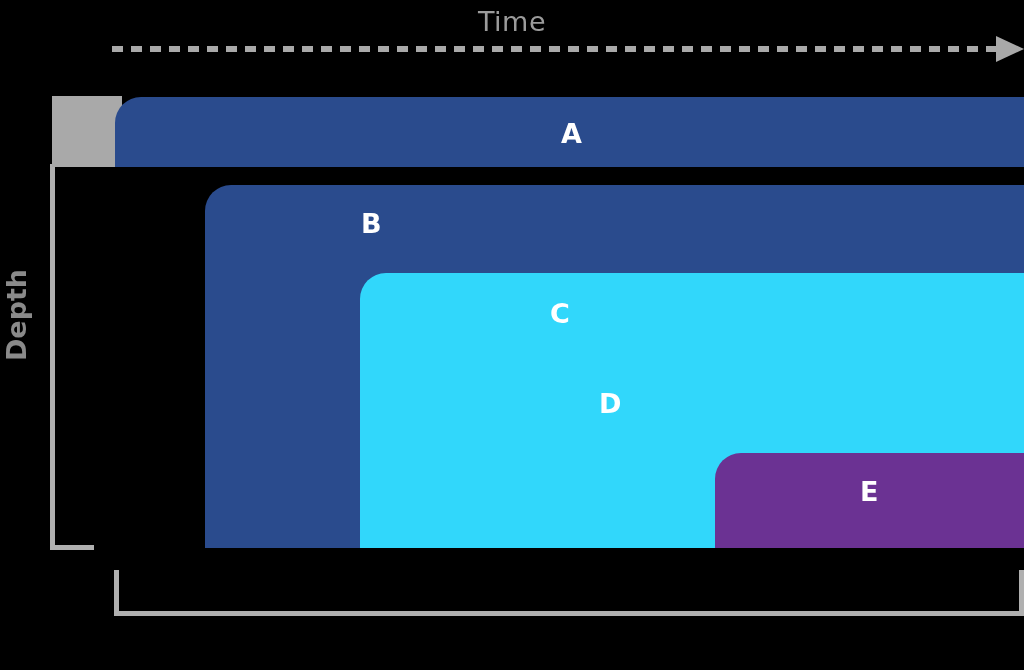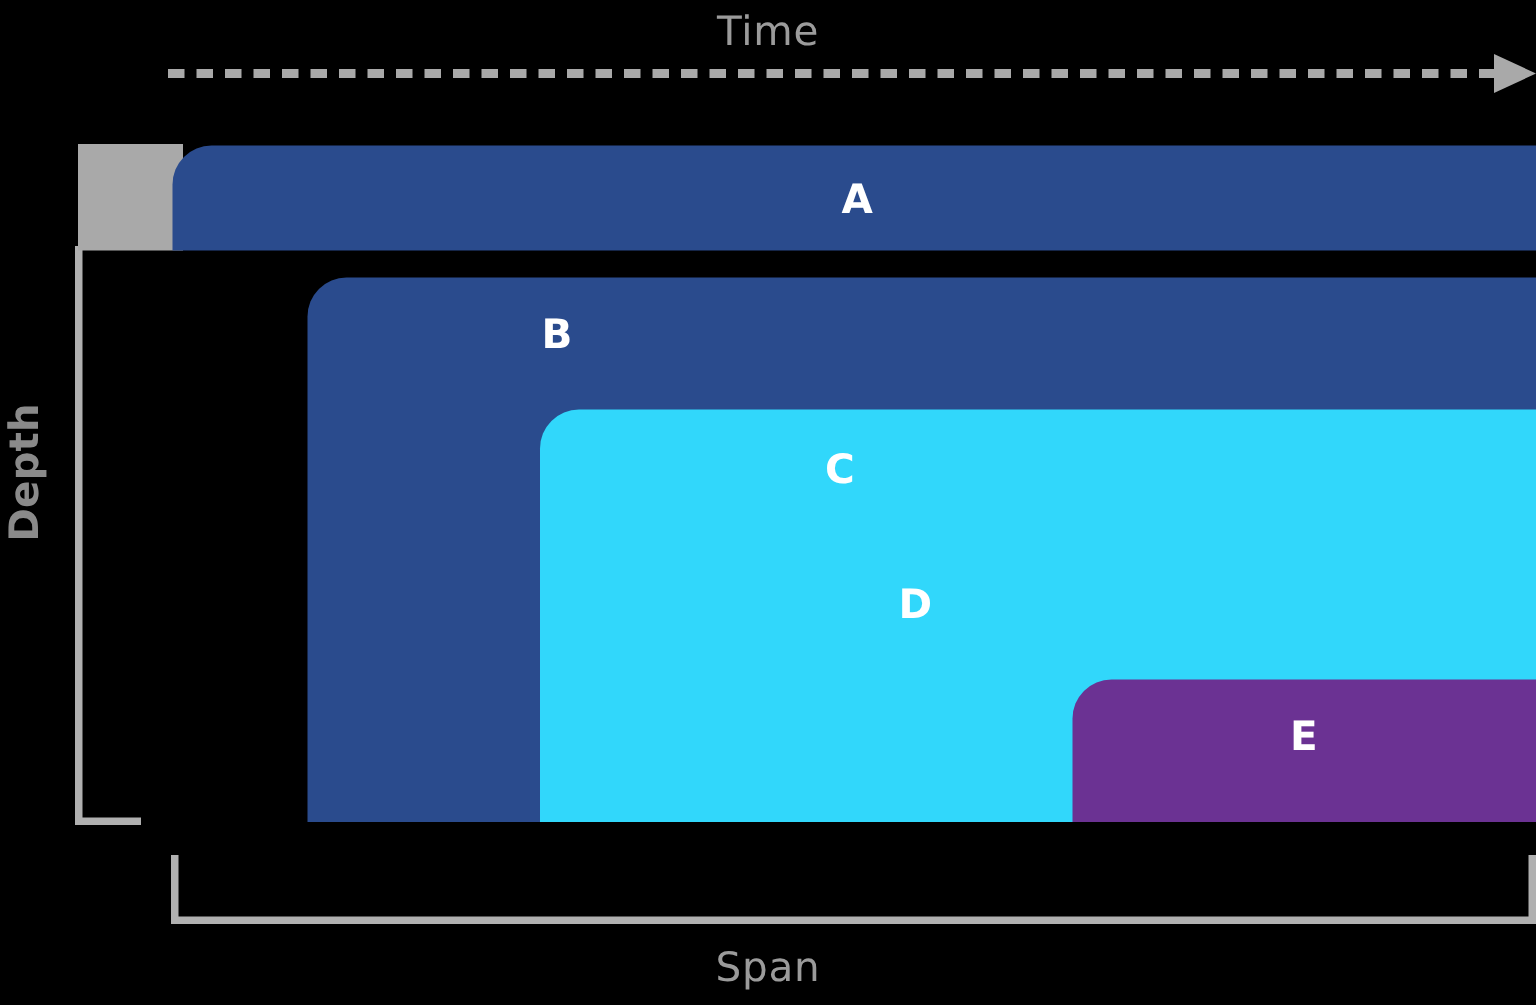--- a/index.html
+++ b/index.html
@@ -195,15 +195,14 @@
   <div class="card" id="span-e" style="left:715px; top:453px; width:400px; height:95px; background:#6b3293; border-radius:26px 0 0 0;">
     <span class="card-label" style="left:145px; top:25px;">E</span>
   </div>
 
   <div id="span-bracket">
     <div class="leg-l"></div>
     <div class="base"></div>
     <div class="leg-r"></div>
   </div>
 
-  <div class="axis-label" id="span-label">Span</div>
 
 </div>
 
 </body></html>

